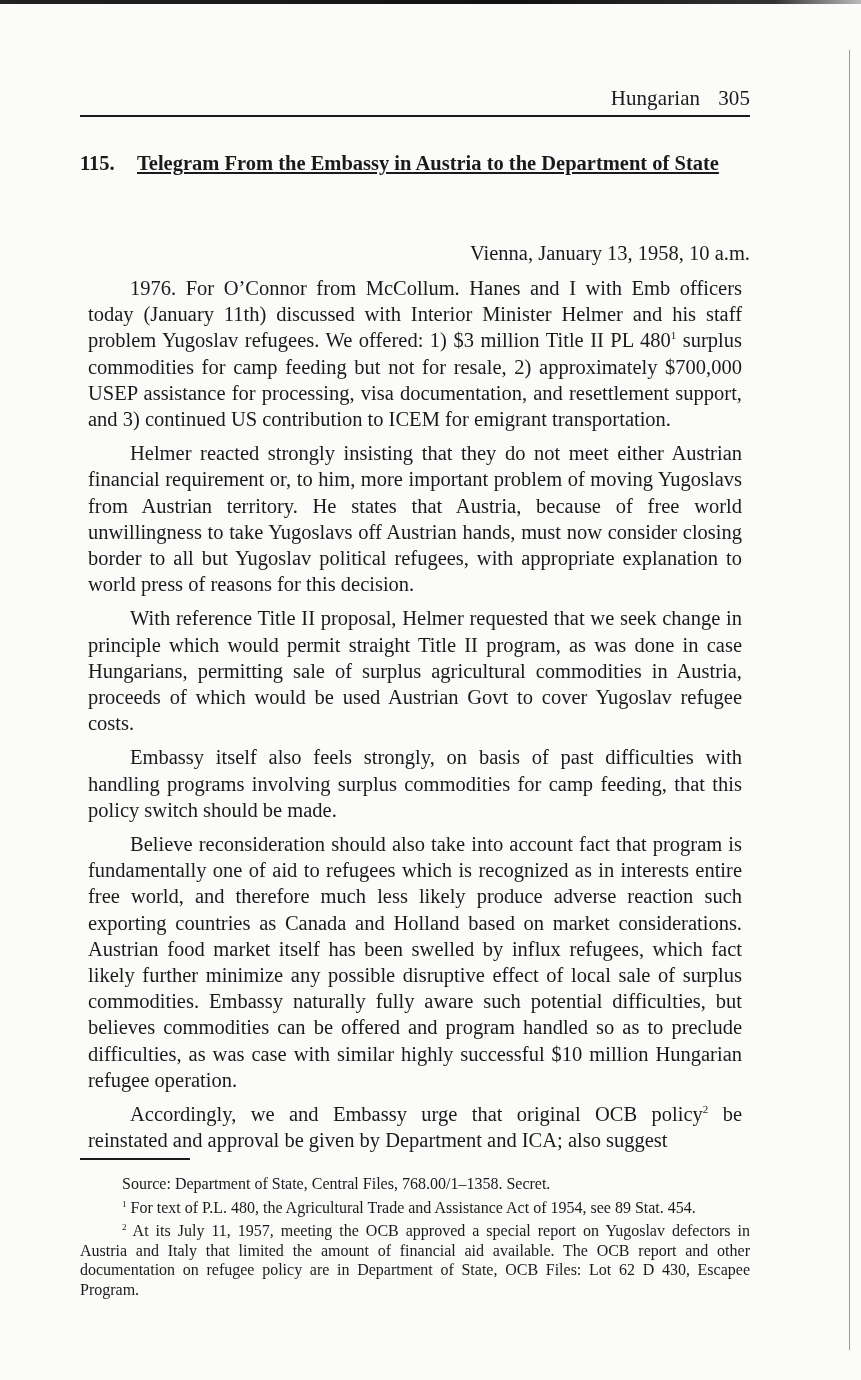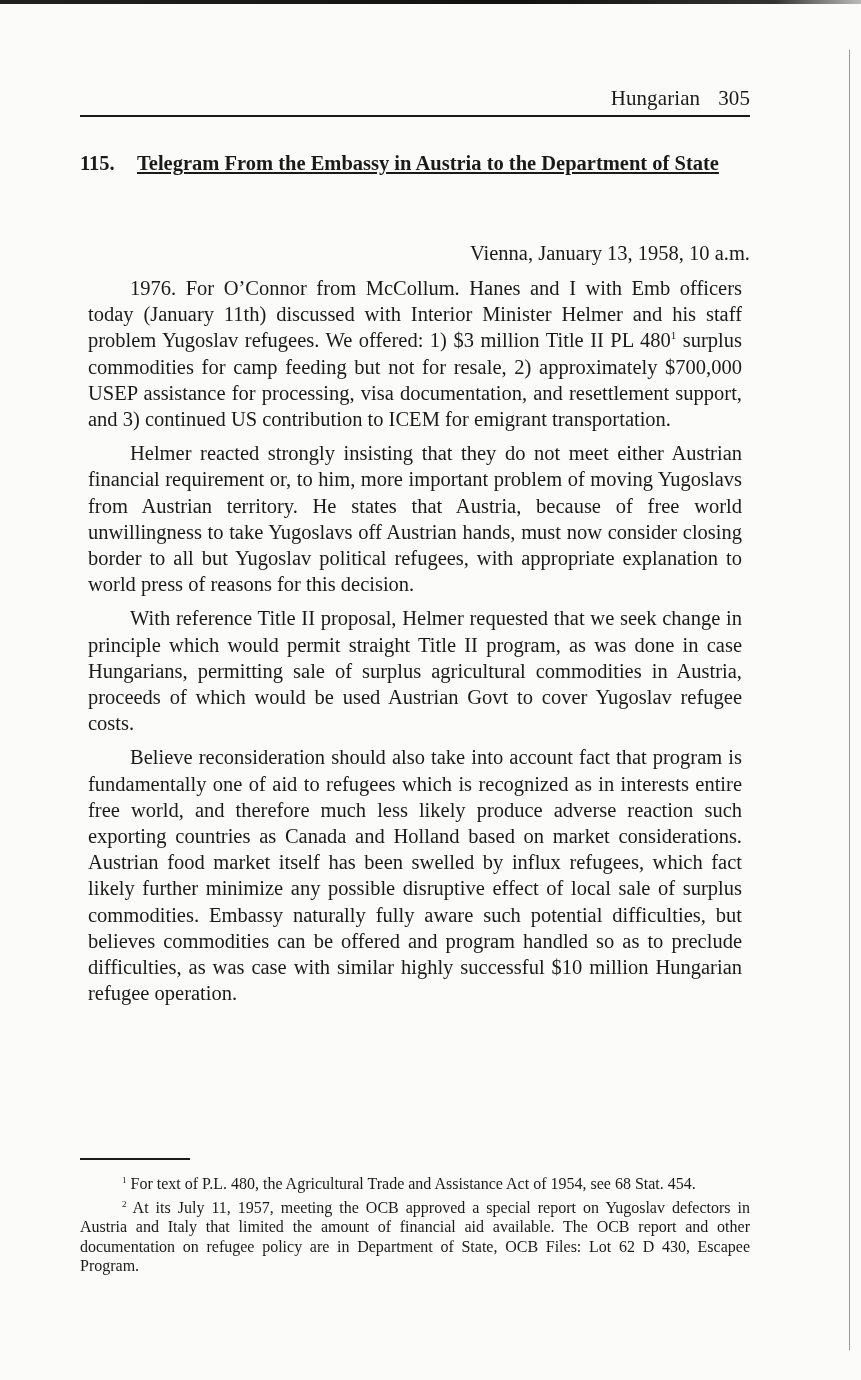--- a/index.html
+++ b/index.html
@@ -71,23 +71,26 @@
     <span class="num">115.</span>
     <span class="txt">Telegram From the Embassy in Austria to the Department of State</span>
   </div>
 
   <div class="dateline">Vienna, January 13, 1958, 10 a.m.</div>
 
   <div class="body-text">
     <p><span>1976. For O’Connor from McCollum. Hanes and I with Emb officers today (January 11th) discussed with Interior Minister Helmer and his staff problem Yugoslav refugees. We offered: 1) $3 million Title II PL 480</span><sup>1</sup><span> surplus commodities for camp feeding but not for resale, 2) approximately $700,000 USEP assistance for processing, visa documentation, and resettlement support, and 3) continued US contribution to ICEM for emigrant transportation.</span></p>
     <p>Helmer reacted strongly insisting that they do not meet either Austrian financial requirement or, to him, more important problem of moving Yugoslavs from Austrian territory. He states that Austria, because of free world unwillingness to take Yugoslavs off Austrian hands, must now consider closing border to all but Yugoslav political refugees, with appropriate explanation to world press of reasons for this decision.</p>
     <p>With reference Title II proposal, Helmer requested that we seek change in principle which would permit straight Title II program, as was done in case Hungarians, permitting sale of surplus agricultural commodities in Austria, proceeds of which would be used Austrian Govt to cover Yugoslav refugee costs.</p>
+    <p>Embassy itself also feels strongly, on basis of past difficulties with handling programs involving surplus commodities for camp feeding, that this policy switch should be made.</p>
     <p>Believe reconsideration should also take into account fact that program is fundamentally one of aid to refugees which is recognized as in interests entire free world, and therefore much less likely produce adverse reaction such exporting countries as Canada and Holland based on market considerations. Austrian food market itself has been swelled by influx refugees, which fact likely further minimize any possible disruptive effect of local sale of surplus commodities. Embassy naturally fully aware such potential difficulties, but believes commodities can be offered and program handled so as to preclude difficulties, as was case with similar highly successful $10 million Hungarian refugee operation.</p>
+    <p><span>Accordingly, we and Embassy urge that original OCB policy</span><sup>2</sup><span> be reinstated and approval be given by Department and ICA; also suggest</span></p>
   </div>
 
   <div class="fn-rule"></div>
 
   <div class="footnotes">
-    <p><sup>1</sup><span> For text of P.L. 480, the Agricultural Trade and Assistance Act of 1954, see 68 Stat. 454.</span></p>
+    <p>Source: Department of State, Central Files, 768.00/1–1358. Secret.</p>
+    <p><sup>1</sup><span> For text of P.L. 480, the Agricultural Trade and Assistance Act of 1954, see 89 Stat. 454.</span></p>
     <p><sup>2</sup><span> At its July 11, 1957, meeting the OCB approved a special report on Yugoslav defectors in Austria and Italy that limited the amount of financial aid available. The OCB report and other documentation on refugee policy are in Department of State, OCB Files: Lot 62 D 430, Escapee Program.</span></p>
   </div>
 
 </div>
 
 </body></html>

